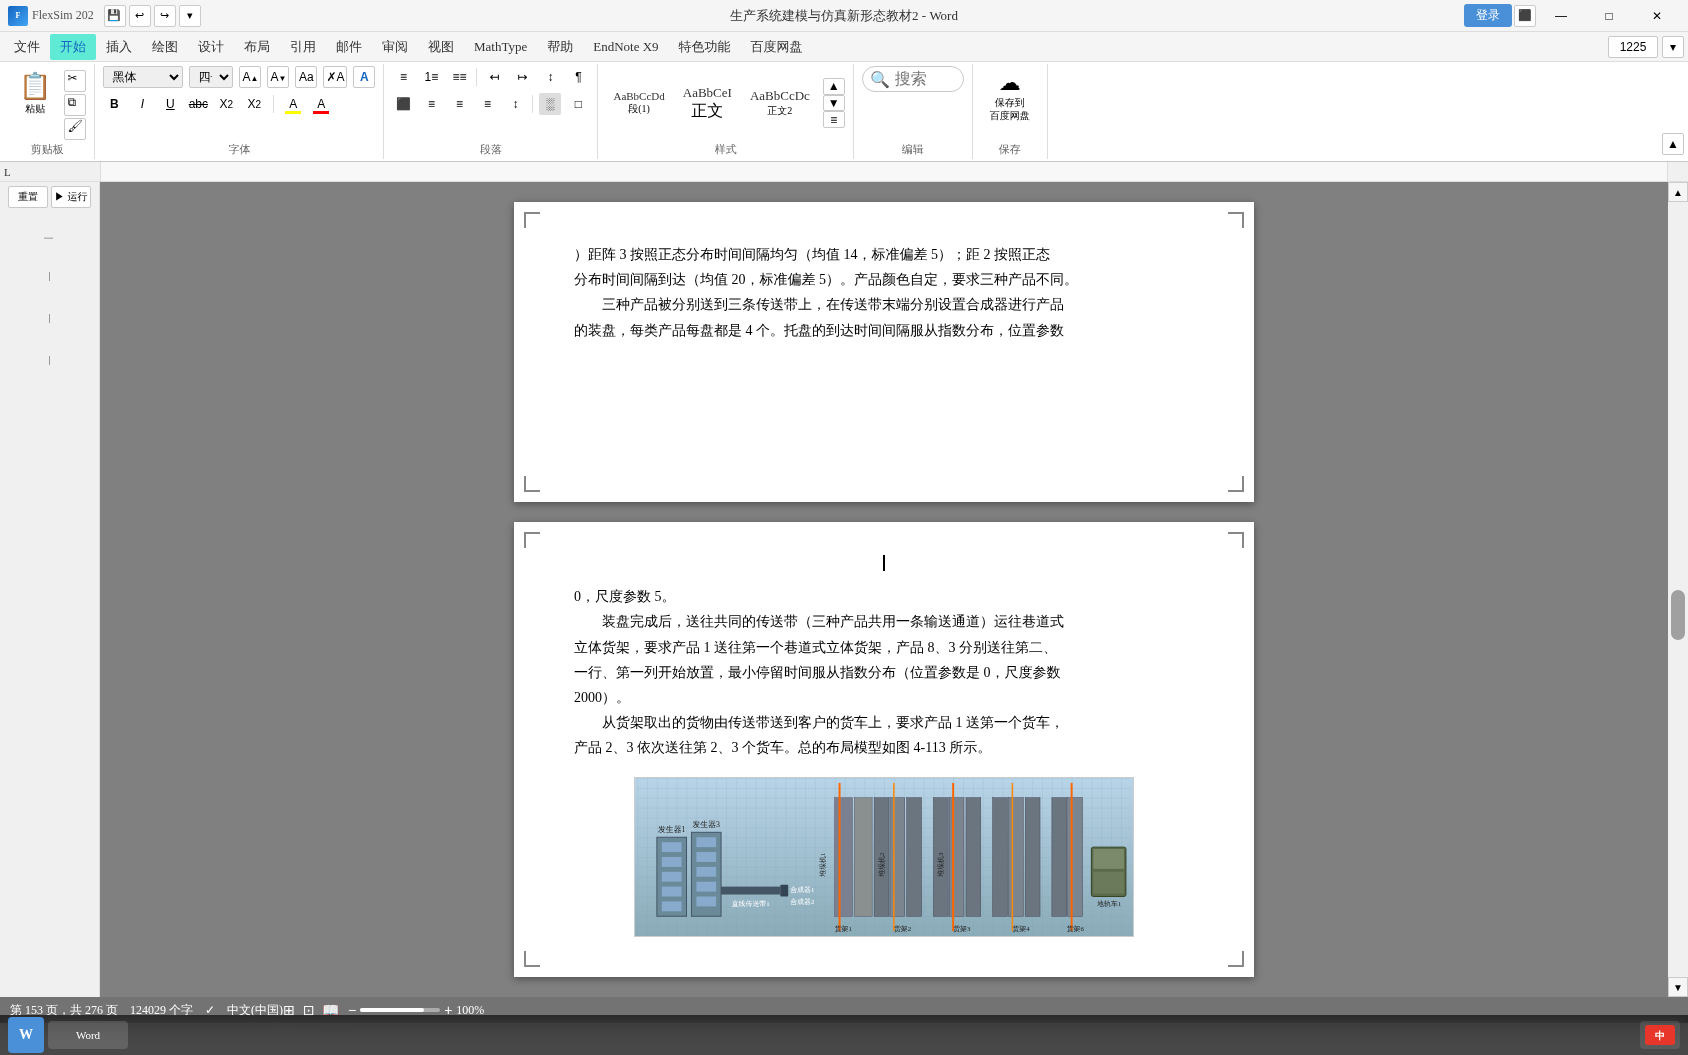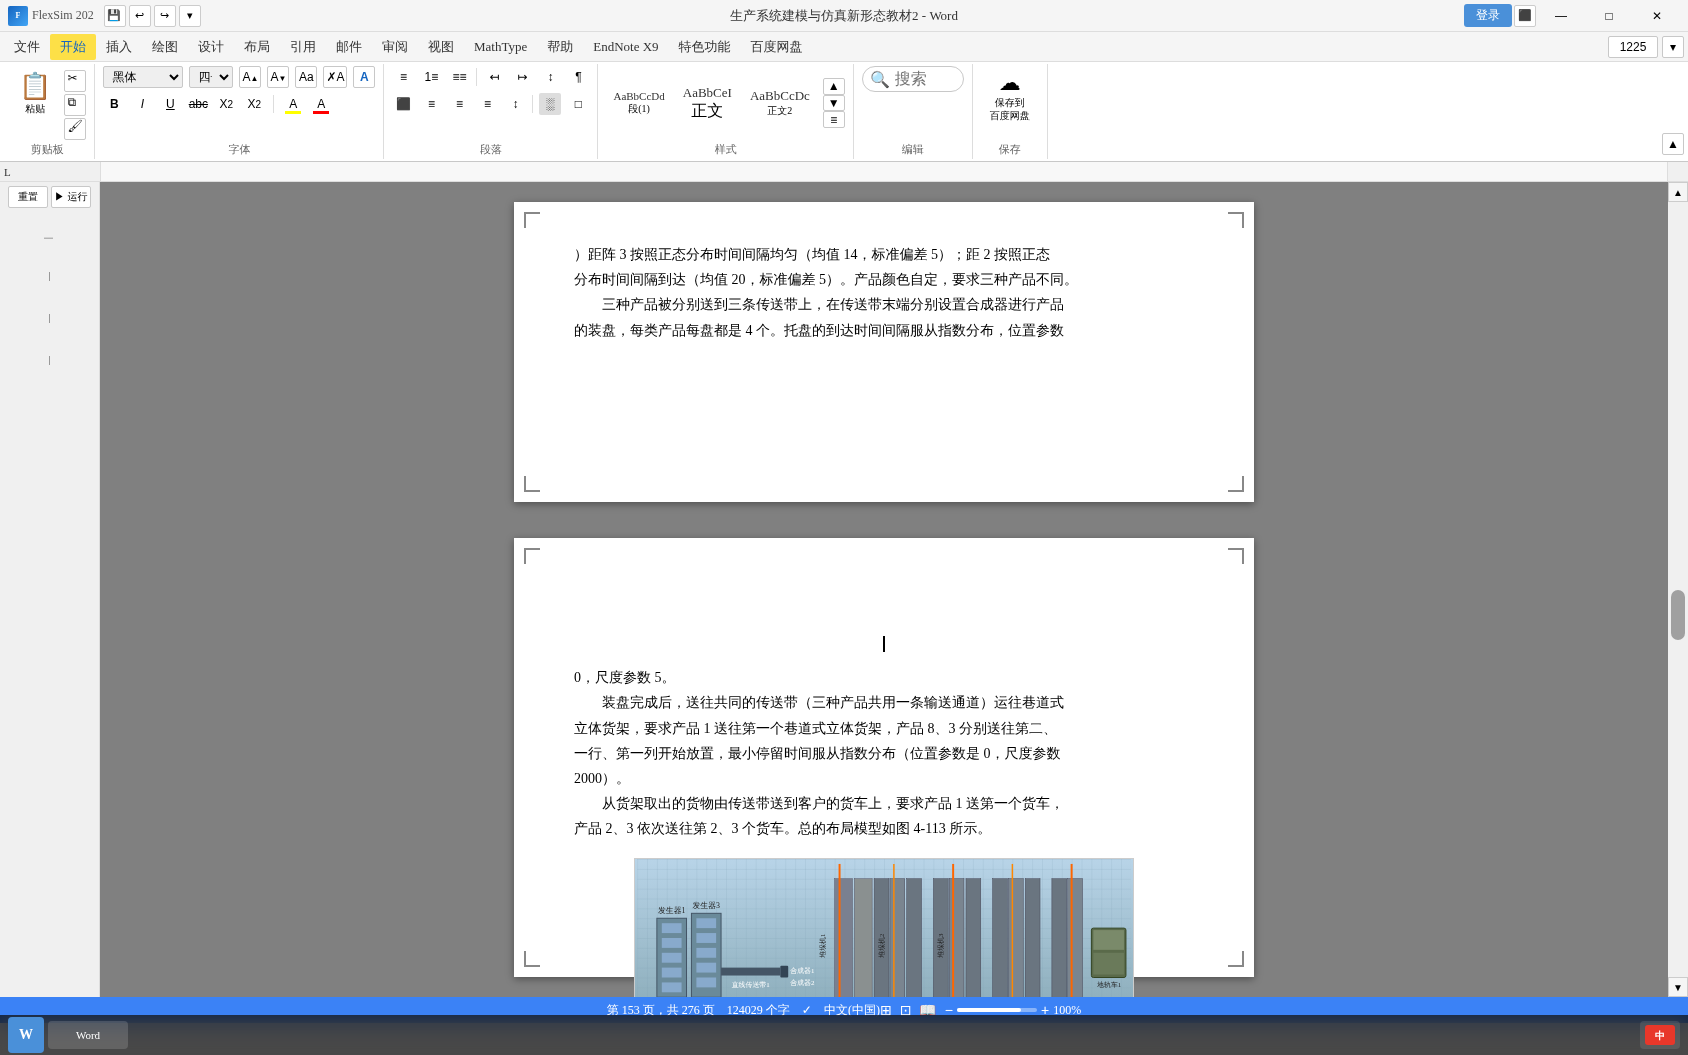--- a/index.html
+++ b/index.html
@@ -73,21 +73,21 @@
       border-bottom: 1px solid #ddd;
       padding: 0 4px;
     }
     .menu-item {
       padding: 4px 10px;
       font-size: 13px;
       cursor: pointer;
       border-radius: 2px;
       color: #333;
     }
-    .menu-item:hover, .menu-item.active { background: #fde047; }
+    .menu-item:hover, .menu-item.active { background: #5eead4; }
     .menu-item.active { color: #1565c0; }
 
     
     .ribbon {
       background: white;
       border-bottom: 1px solid #c8c8c8;
       display: flex;
       align-items: stretch;
       padding: 2px 0;
       min-height: 88px;
@@ -181,21 +181,21 @@
 
     
     .doc-area {
       flex: 1;
       background: #808080;
       overflow-y: auto;
       padding: 20px 0;
       display: flex;
       flex-direction: column;
       align-items: center;
-      gap: 36px;
+      gap: 20px;
     }
 
     
     .page {
       background: white;
       width: 740px;
       min-height: 300px;
       box-shadow: 0 2px 8px rgba(0,0,0,0.4);
       padding: 40px 60px;
       position: relative;
@@ -220,27 +220,27 @@
       height: 16px;
       background: #000;
       vertical-align: middle;
       animation: blink 1s infinite;
     }
     @keyframes blink { 0%, 49% { opacity: 1; } 50%, 100% { opacity: 0; } }
 
     
     .status-bar {
       height: 26px;
-      background: #3b82f6;
+      background: #737373;
       display: flex;
       align-items: center;
       padding: 0 10px;
       font-size: 12px;
       color: white;
-      justify-content: center;
+      justify-content: flex-start;
     }
     .status-left { display: flex; align-items: center; gap: 12px; }
     .status-right { display: flex; align-items: center; gap: 8px; }
 
     
     .zoom-controls { display: flex; align-items: center; gap: 4px; }
     .zoom-btn { background: none; border: none; color: white; cursor: pointer; font-size: 14px; }
     .zoom-slider-track {
       width: 80px; height: 4px;
       background: rgba(255,255,255,0.4);
@@ -565,21 +565,21 @@
       <div class="corner br"></div>
       <div class="page-content">
         <p class="para text-line">）距阵 3 按照正态分布时间间隔均匀（均值 14，标准偏差 5）；距 2 按照正态</p>
         <p class="para text-line">分布时间间隔到达（均值 20，标准偏差 5）。产品颜色自定，要求三种产品不同。</p>
         <p class="para text-line">　　三种产品被分别送到三条传送带上，在传送带末端分别设置合成器进行产品</p>
         <p class="para text-line">的装盘，每类产品每盘都是 4 个。托盘的到达时间间隔服从指数分布，位置参数</p>
         <div style="height:100px;"></div>
       </div>
     </div>
 
-    <div class="page" style="padding-top:92px;">
+    <div class="page" style="padding-top:27px;">
       <div class="corner tl"></div>
       <div class="corner tr"></div>
       <div class="corner bl"></div>
       <div class="corner br"></div>
       <div class="page-content">
 
         <div style="text-align:center;margin-bottom:10px;">
           <span class="cursor"></span>
         </div>
 

